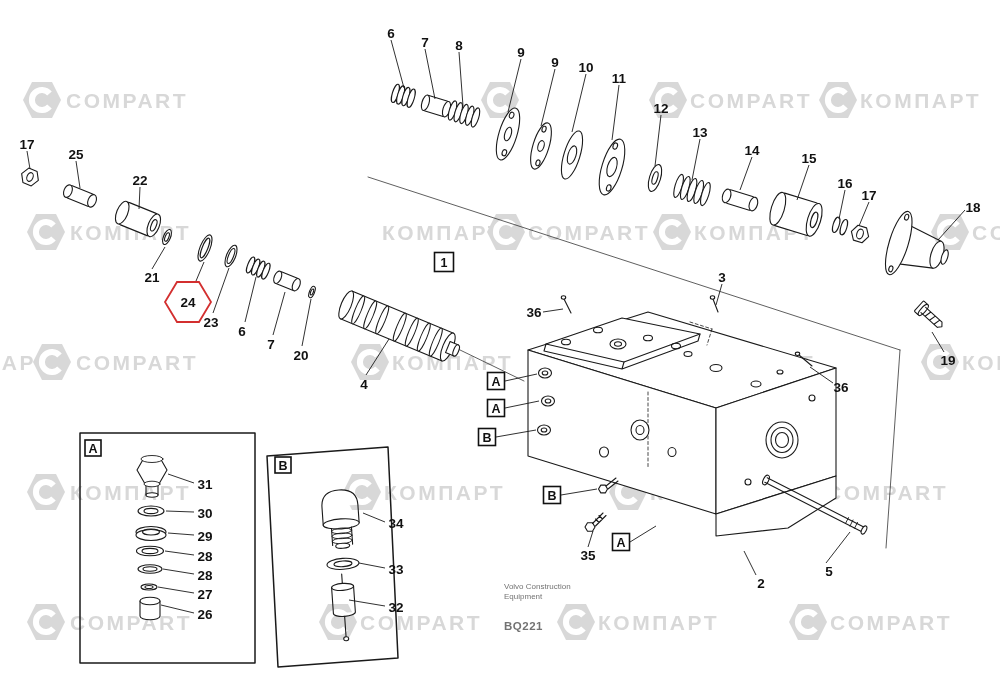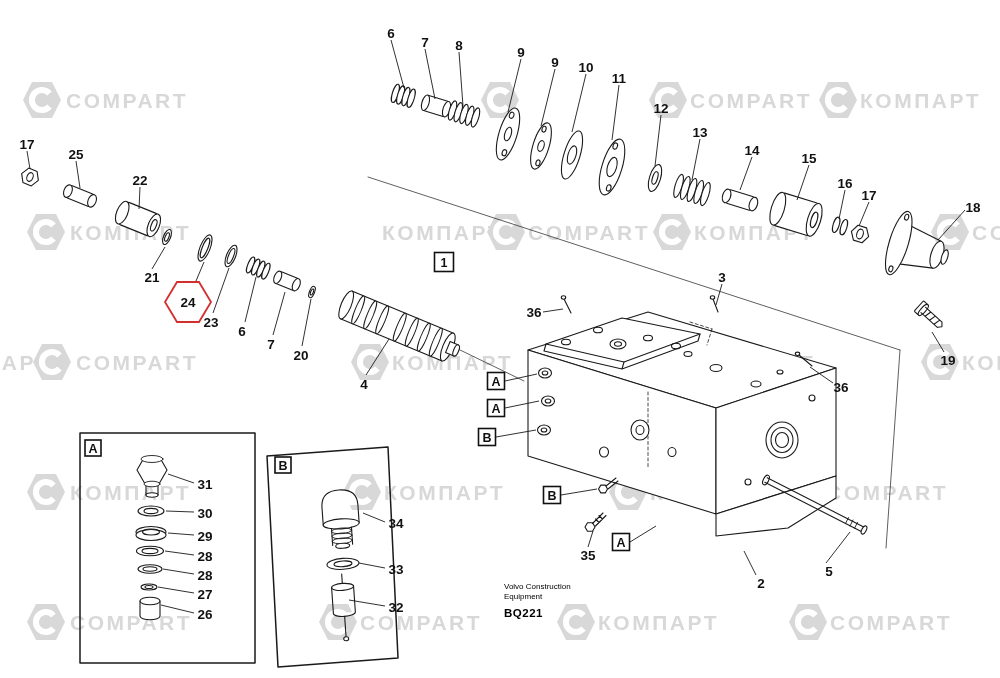--- a/index.html
+++ b/index.html
@@ -4,23 +4,23 @@
 <style>
   html,body{margin:0;padding:0;background:#fff;}
   .stage{
     position:relative;width:1000px;height:678px;background:#ffffff;overflow:hidden;
     font-family:"Liberation Sans","DejaVu Sans",sans-serif;
   }
   .stage svg{position:absolute;left:0;top:0;}
   .wm-text{font-family:"Liberation Sans","DejaVu Sans",sans-serif;font-weight:bold;font-size:21px;letter-spacing:2.5px;}
   .callout{font-family:"Liberation Sans","DejaVu Sans",sans-serif;font-weight:bold;font-size:13.5px;fill:#111;}
   .boxed-label{font-family:"Liberation Sans","DejaVu Sans",sans-serif;font-weight:bold;font-size:12.5px;fill:#111;}
-  .caption{position:absolute;left:504px;top:582px;color:#000000;}
+  .caption{position:absolute;left:504px;top:582px;color:#737373;}
   .caption-line{font-size:8px;line-height:9.5px;}
-  .caption-code{font-size:11.5px;font-weight:bold;margin-top:6px;letter-spacing:0.5px;}
+  .caption-code{font-size:11.5px;font-weight:bold;margin-top:19px;letter-spacing:0.5px;}
 </style>
 </head>
 <body>
 
 <div class="stage">
 
 <svg id="diagram" viewBox="0 0 1000 678" width="1000" height="678">
   <defs>
     <g id="hexlogo">
       <polygon points="10,1 30,1 39,19 30,37 10,37 1,19" fill="currentColor"></polygon>

